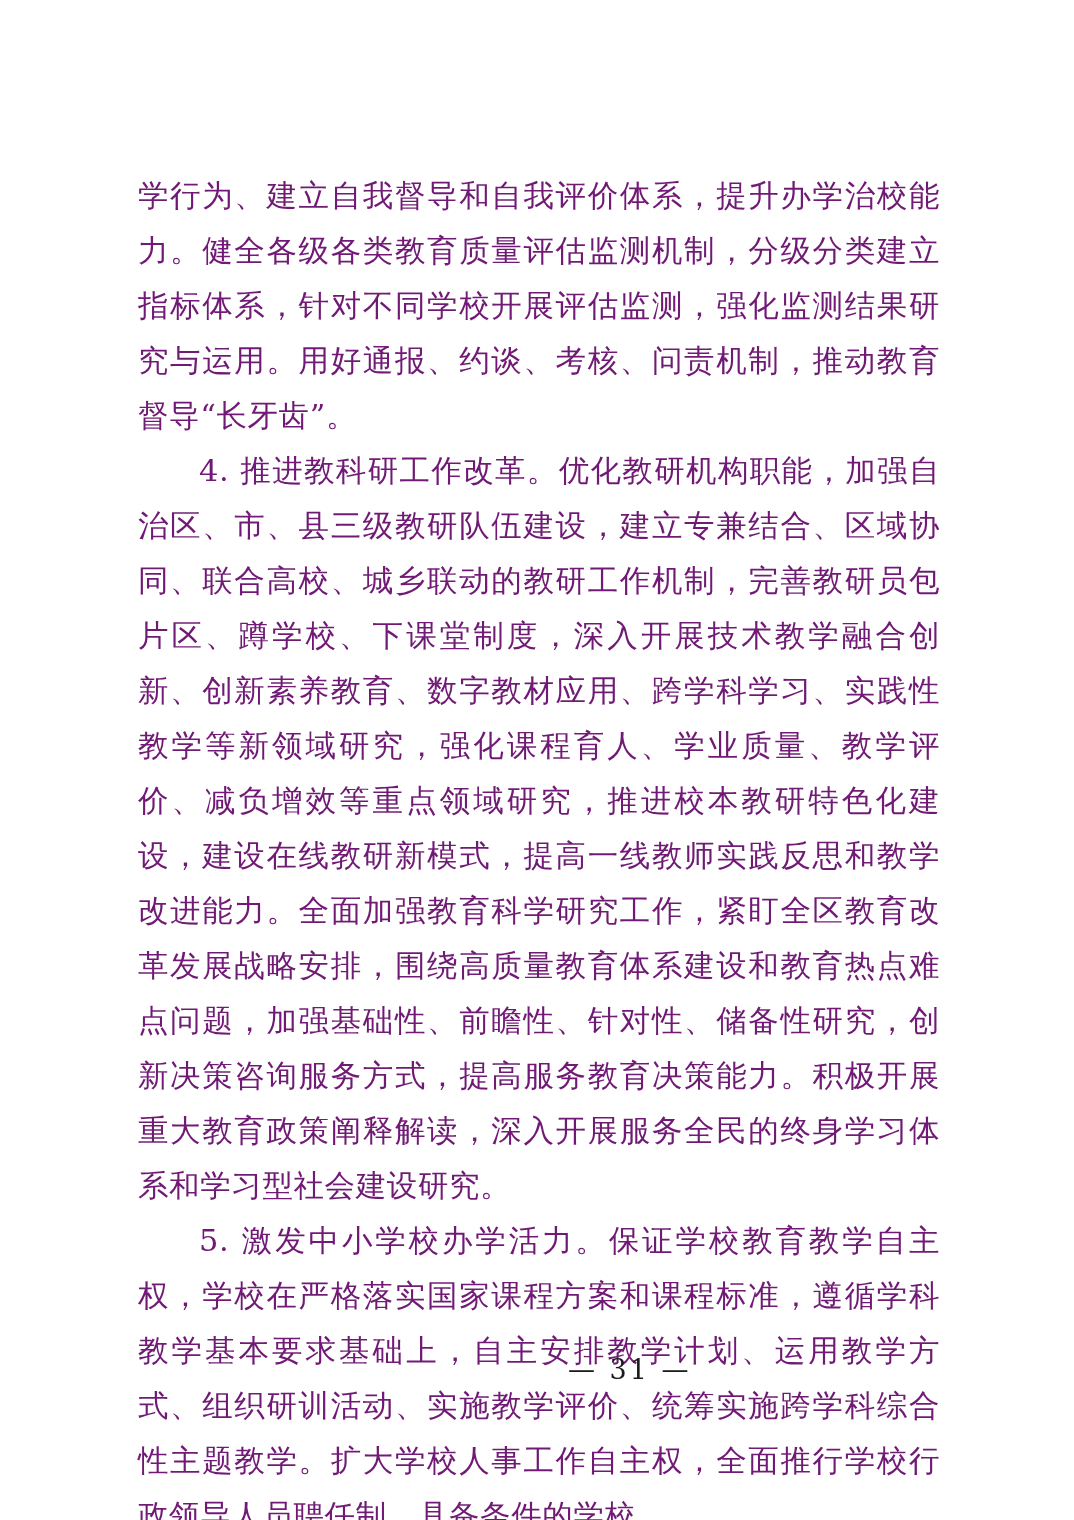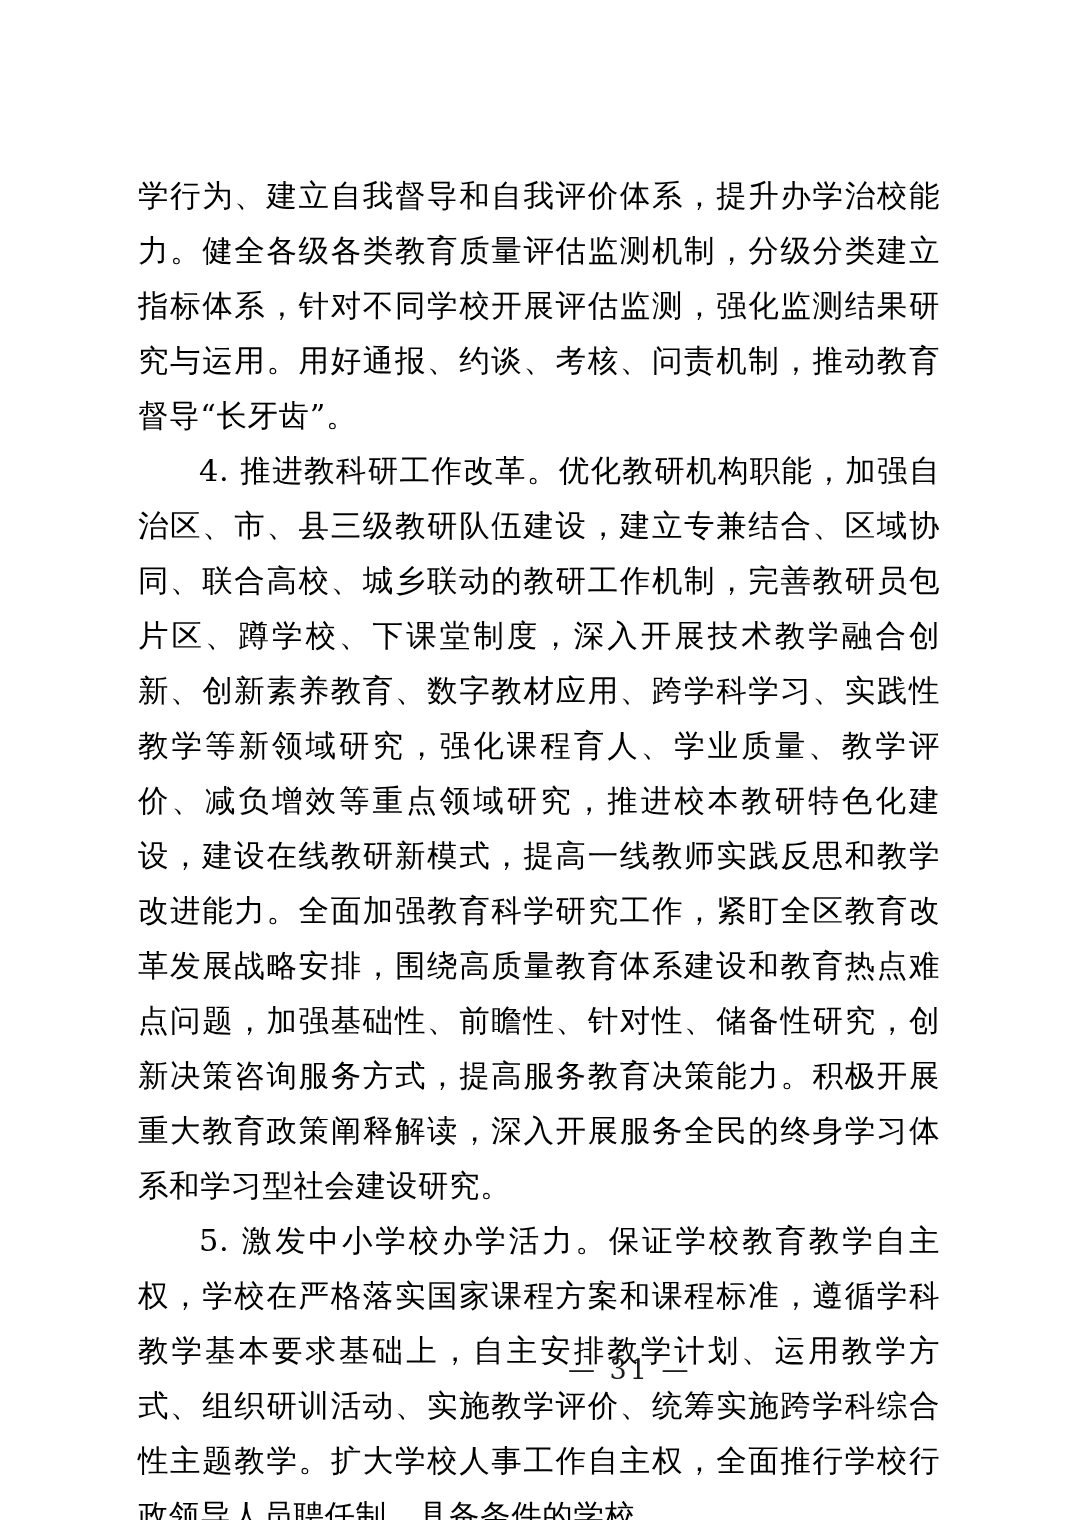--- a/index.html
+++ b/index.html
@@ -19,21 +19,21 @@
   .content {
     position: absolute;
     left: 138px;
     top: 168px;
     width: 802px;
   }
   p.para {
     margin: 0;
     font-size: 30.5px;
     line-height: 55px;
-    color: #000000;
+    color: #701a75;
     text-align: justify;
     text-justify: inter-character;
     letter-spacing: 0.6px;
     font-weight: 500;
   }
   p.indent {
     text-indent: 61px;
   }
   .footer {
     position: absolute;

